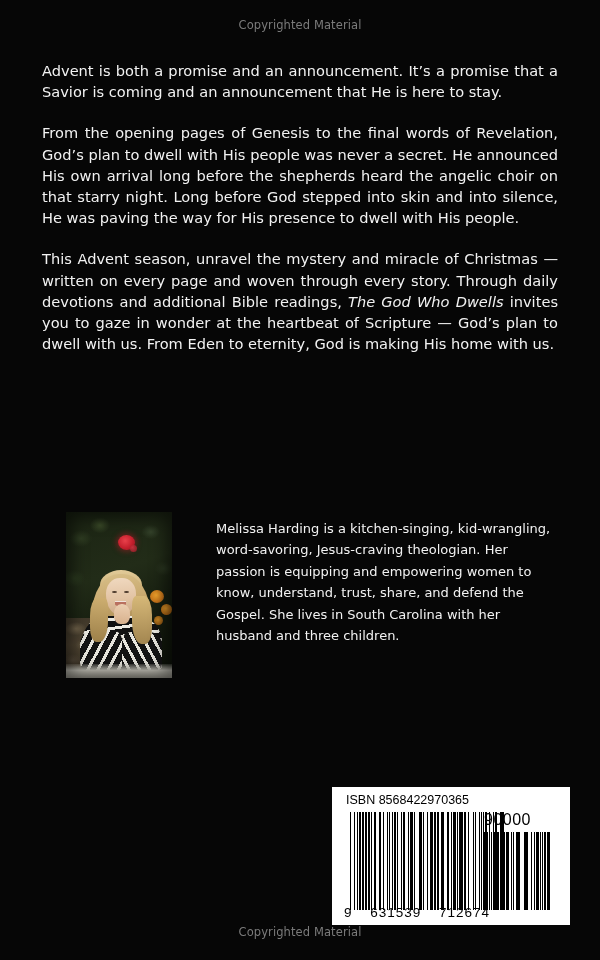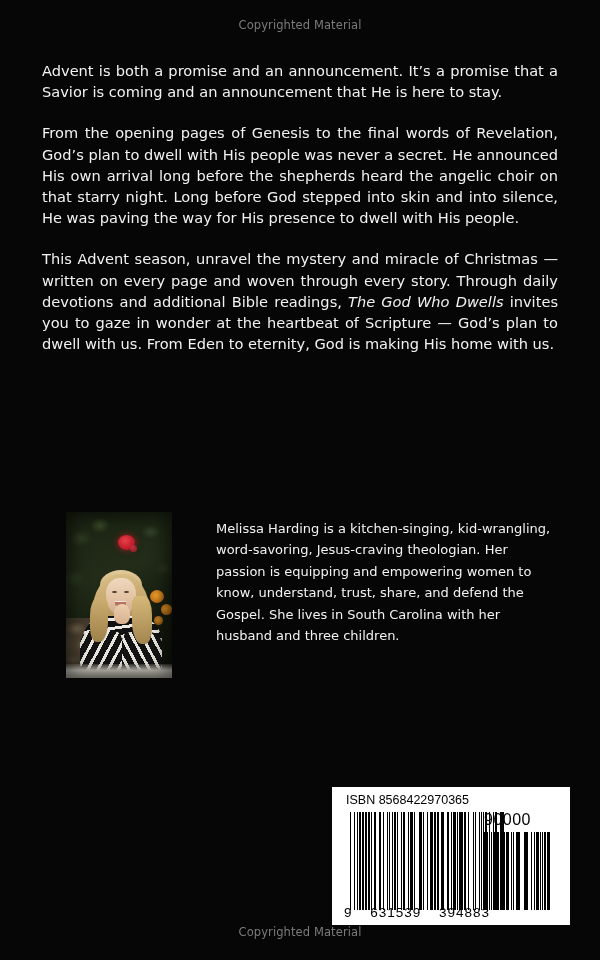--- a/index.html
+++ b/index.html
@@ -451,18 +451,18 @@
         <span style="width: 1px; height: 100%; background: transparent;"></span>
         <span style="width: 1px; height: 100%; background: rgb(0, 0, 0);"></span>
         <span style="width: 1px; height: 100%; background: transparent;"></span>
         <span style="width: 2px; height: 100%; background: rgb(0, 0, 0);"></span>
         <span style="width: 1px; height: 100%; background: transparent;"></span>
         <span style="width: 3px; height: 100%; background: rgb(0, 0, 0);"></span>
       </div>
     <div id="barcode-digits">
       <span>9</span>
       <span>631539</span>
-      <span>394883</span>
+      <span>712674</span>
     </div>
   </div>
 
   <div class="copyright-mark" id="copyright-bottom">Copyrighted Material</div>
 </div>
 
 </body></html>

